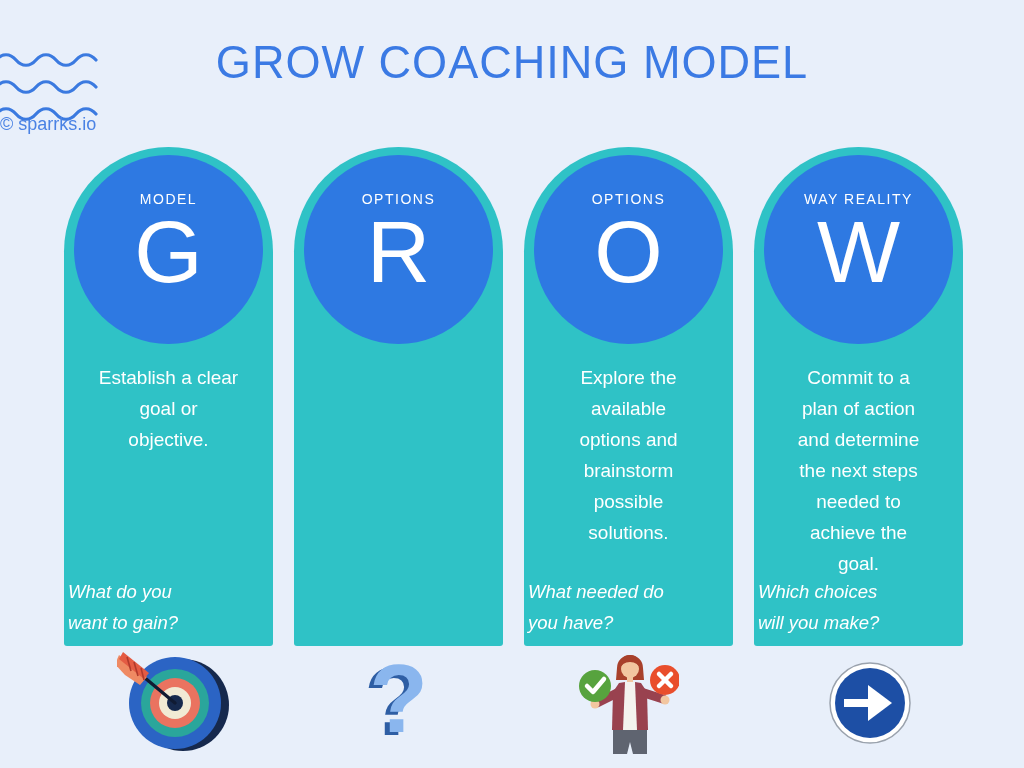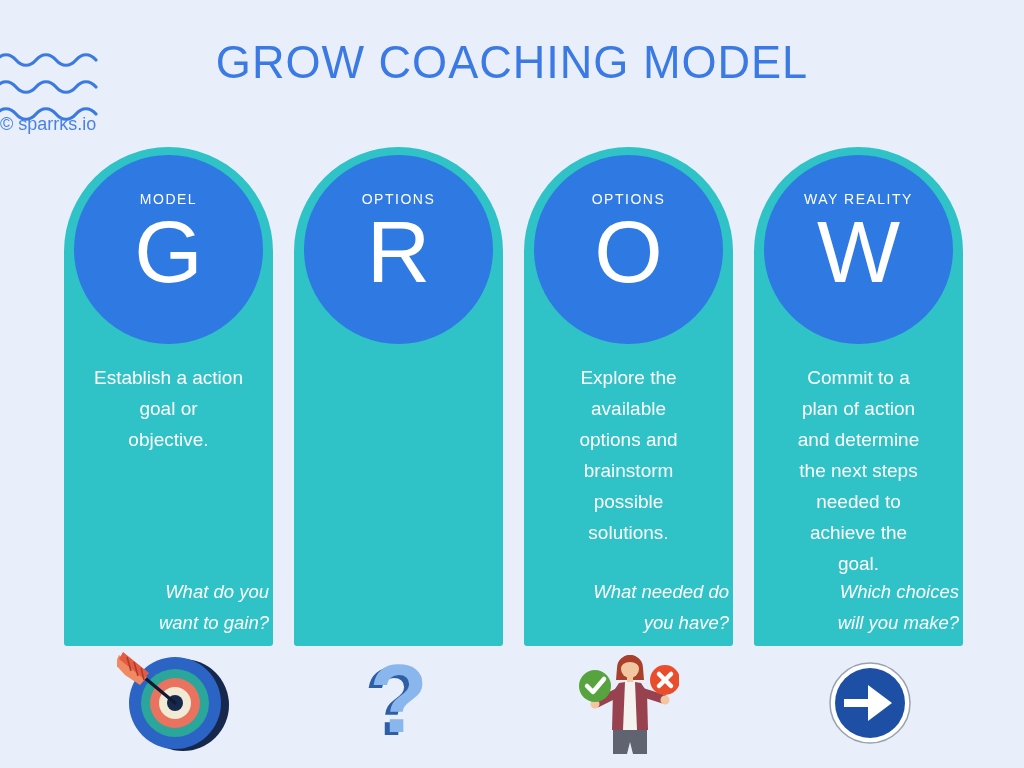--- a/index.html
+++ b/index.html
@@ -35,21 +35,21 @@
   }
   .circle .label{font-size:14px;letter-spacing:1.5px;font-weight:400;}
   .circle .letter{font-size:88px;line-height:1.02;font-weight:400;}
   .desc{
     position:absolute;top:215px;left:8px;right:8px;
     text-align:center;color:#fff;font-size:19px;line-height:31px;
     white-space:pre-line;
   }
   .question{
     position:absolute;bottom:8px;left:4px;right:4px;
-    text-align:right;color:#fff;font-size:18.5px;line-height:31px;
+    text-align:left;color:#fff;font-size:18.5px;line-height:31px;
     font-style:italic;white-space:pre-line;
   }
   
   .icons{position:absolute;left:64px;top:648px;display:flex;gap:21px;}
   .icon-cell{width:209px;height:110px;display:flex;align-items:center;justify-content:center;}
   .qmark{
     font-size:96px;font-weight:700;color:#8ab6ee;line-height:1;
     text-shadow:-5px 3px 0 #2e5ea4;
     transform:translateY(-4px);
   }
@@ -69,21 +69,21 @@
 <div class="page-title">GROW COACHING MODEL</div>
 <div class="credit">© sparrks.io</div>
 
 <div class="cols">
 
   <div class="pill">
     <div class="circle">
       <div class="label">MODEL</div>
       <div class="letter">G</div>
     </div>
-    <div class="desc">Establish a action
+    <div class="desc">Establish a clear
 goal or
 objective.</div>
     <div class="question">What do you
 want to gain?</div>
   </div>
 
   <div class="pill">
     <div class="circle">
       <div class="label">OPTIONS</div>
       <div class="letter">R</div>

